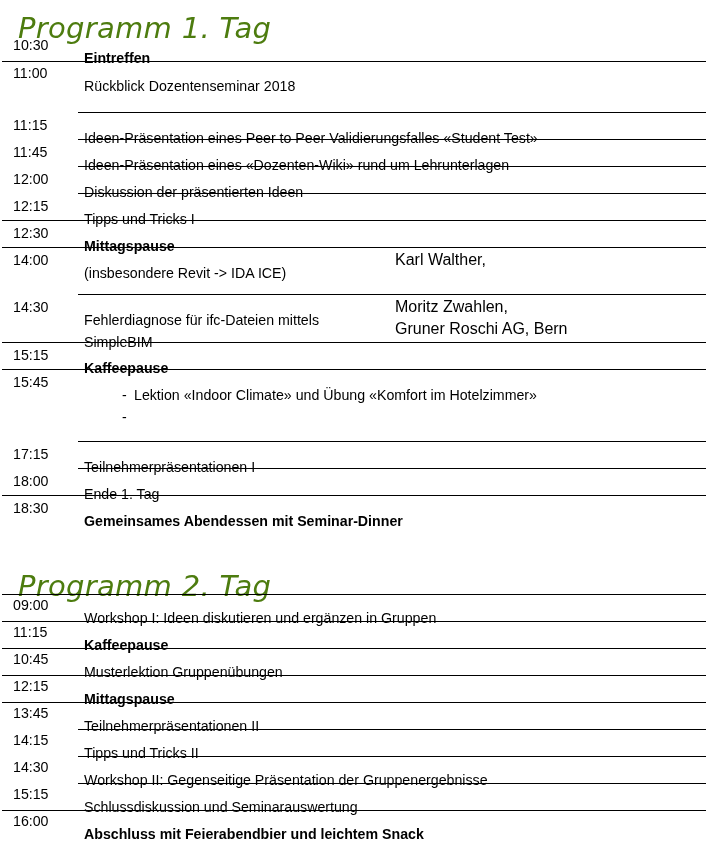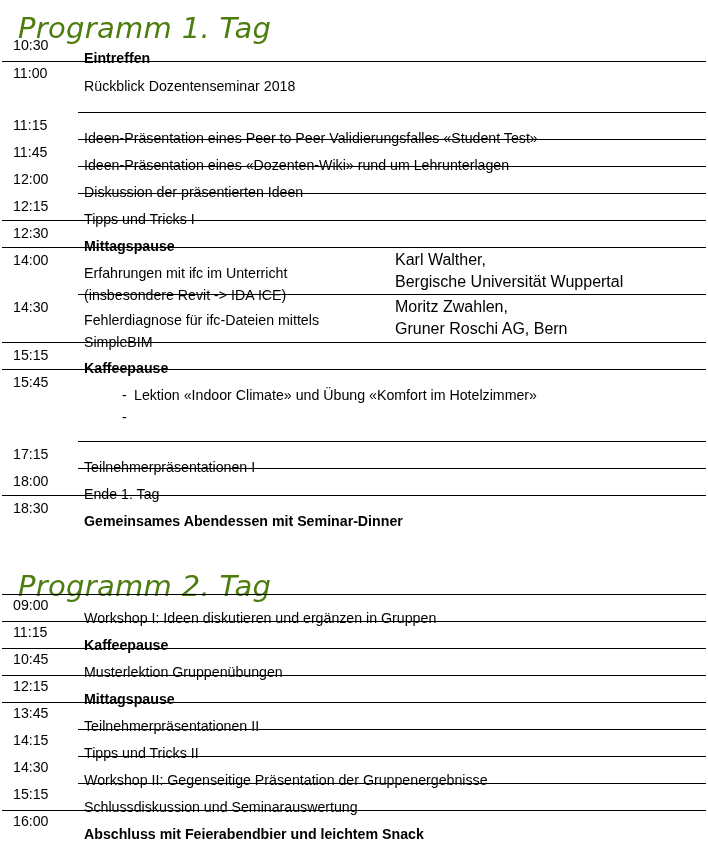--- a/index.html
+++ b/index.html
@@ -76,26 +76,24 @@
   </div>
 <div class="row" style="position: absolute; left: 0px; top: 222px; width: 708px;">
     <span class="time line">12:30</span>
     <div class="desc bold">
       <div class="line">Mittagspause</div>
     </div>
   </div>
 <div class="row" style="position: absolute; left: 0px; top: 249px; width: 708px;">
     <span class="time line">14:00</span>
     <div class="desc">
-      <div class="line">Erfahrungen mit ifc im Unterricht</div>
       <div class="line">(insbesondere Revit -&gt; IDA ICE)</div>
     </div>
     <div class="speaker">
       <div class="line">Karl Walther,</div>
-      <div class="line">Bergische Universität Wuppertal</div>
     </div>
   </div>
 <div class="row" style="position: absolute; left: 0px; top: 296px; width: 708px;">
     <span class="time line">14:30</span>
     <div class="desc">
       <div class="line">Fehlerdiagnose für ifc-Dateien mittels</div>
       <div class="line">SimpleBIM</div>
     </div>
     <div class="speaker">
       <div class="line">Moritz Zwahlen,</div>

